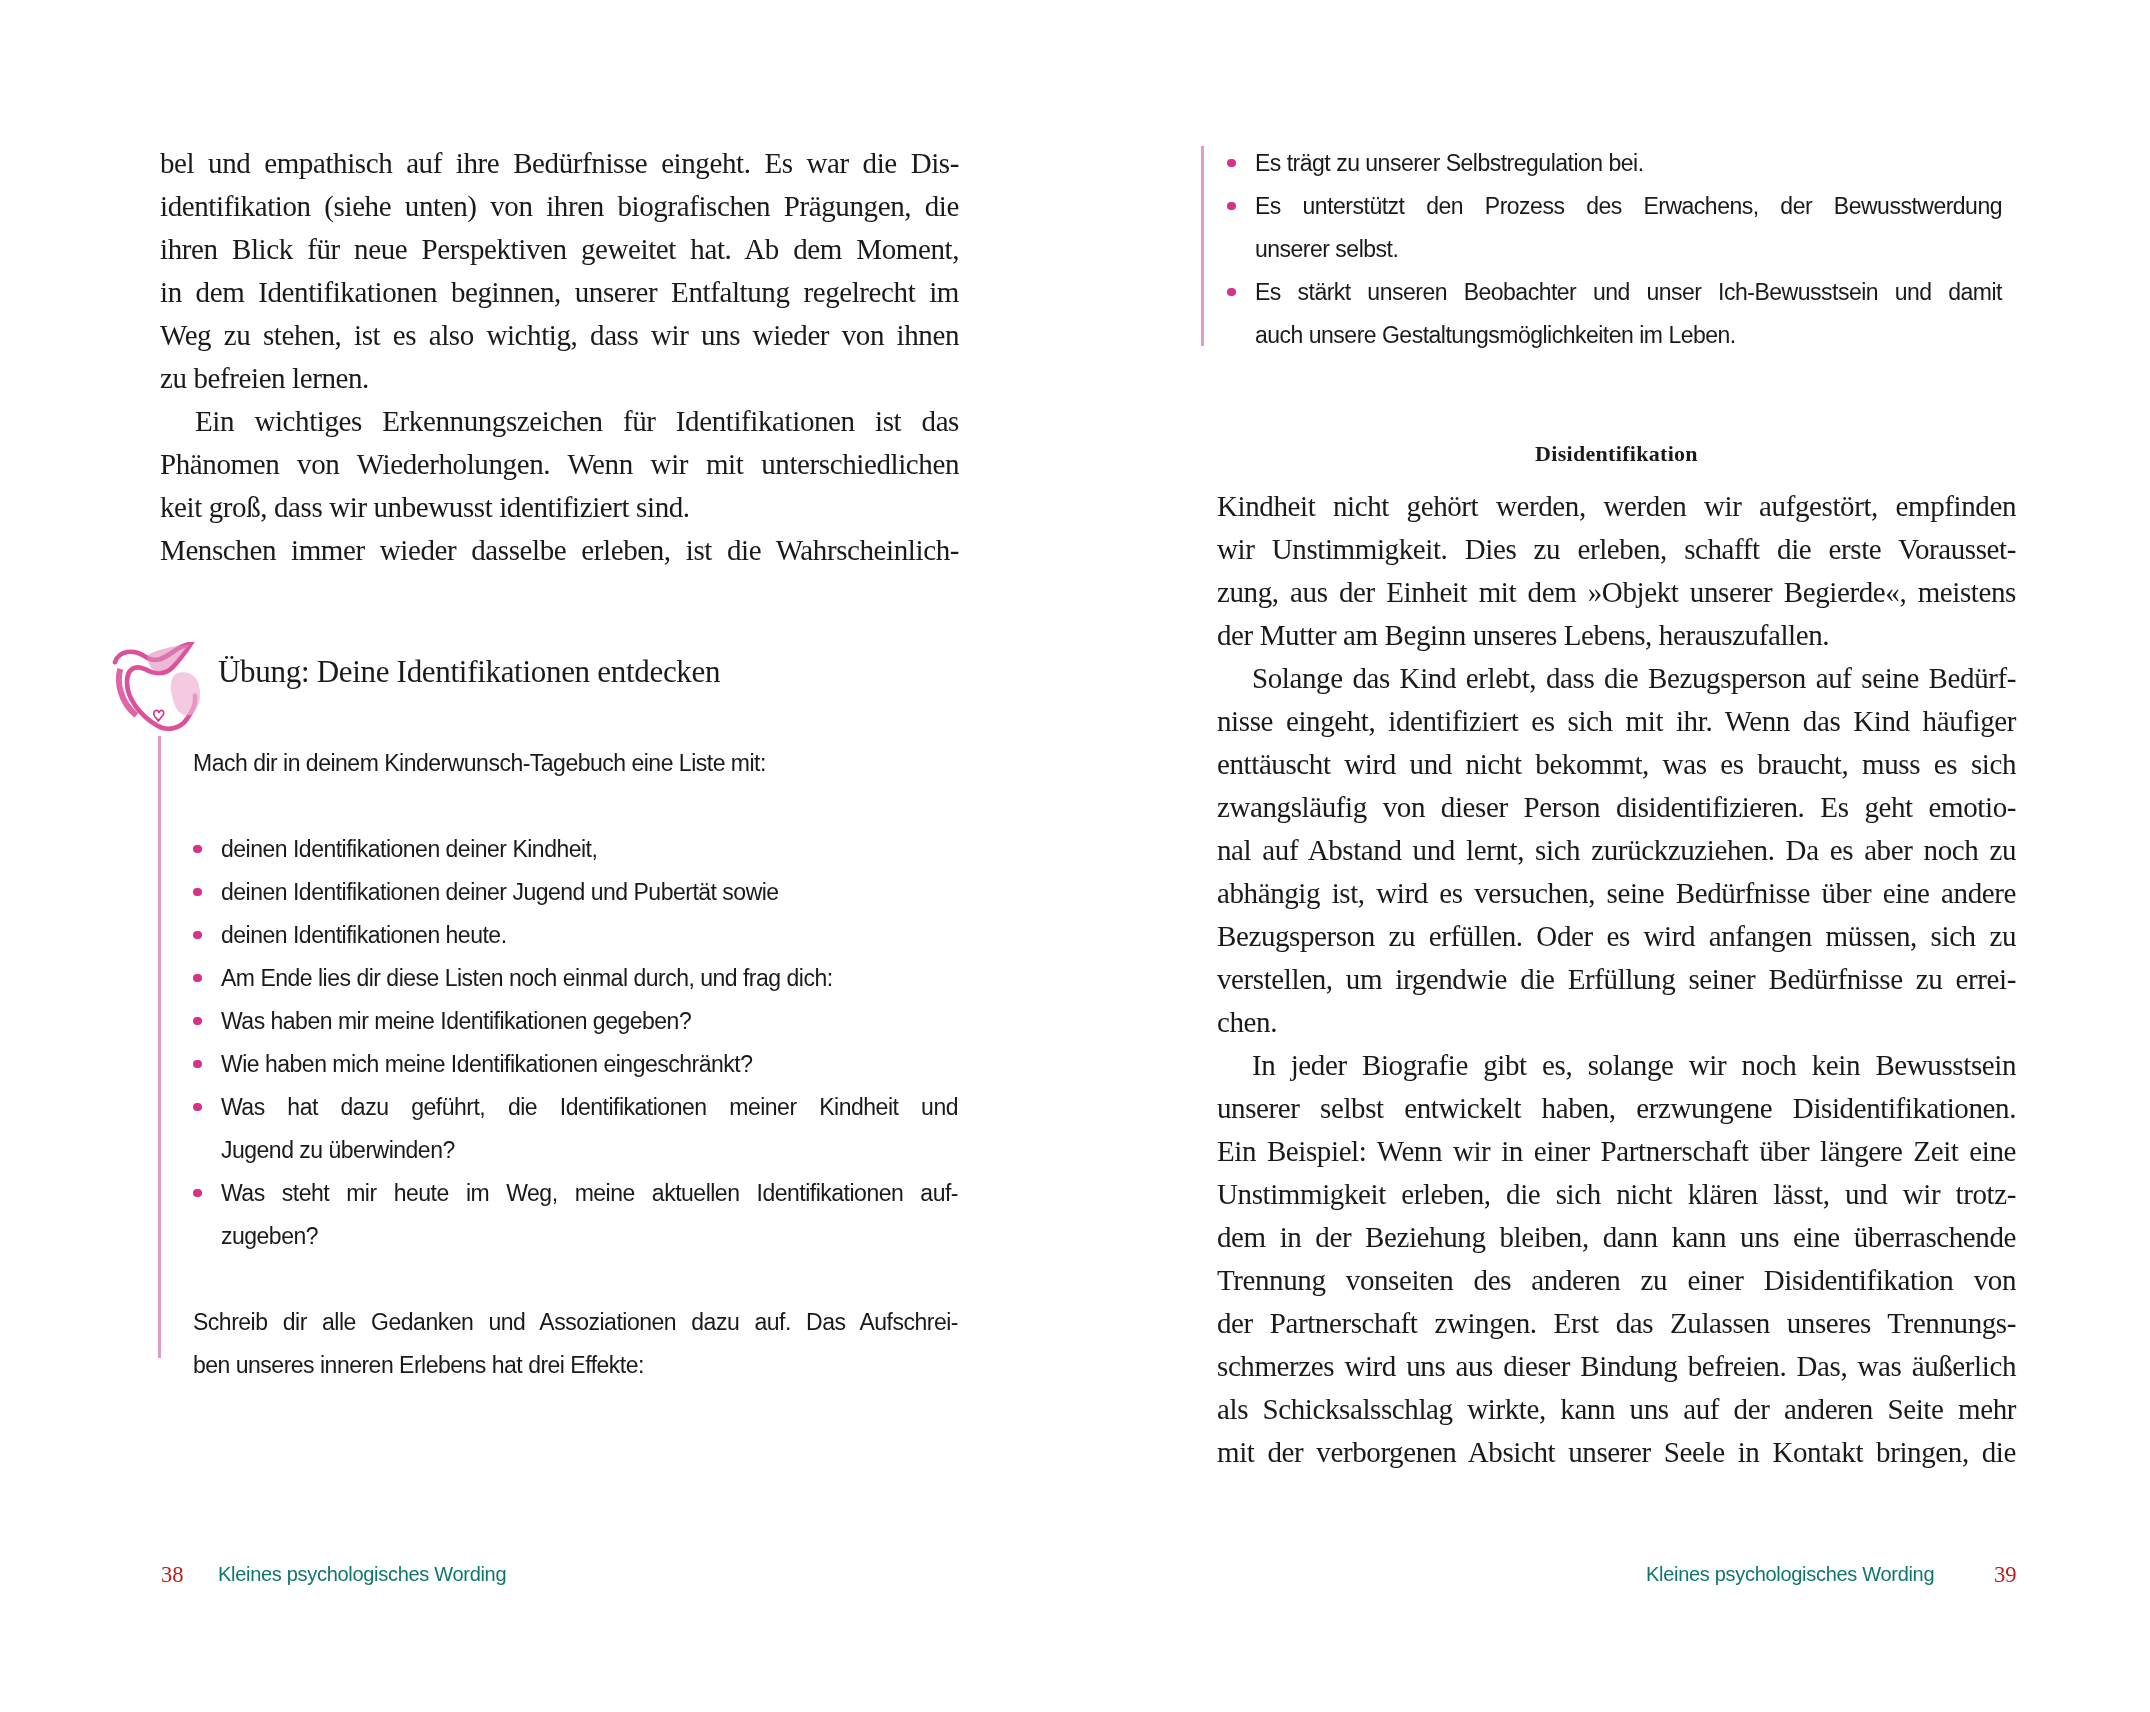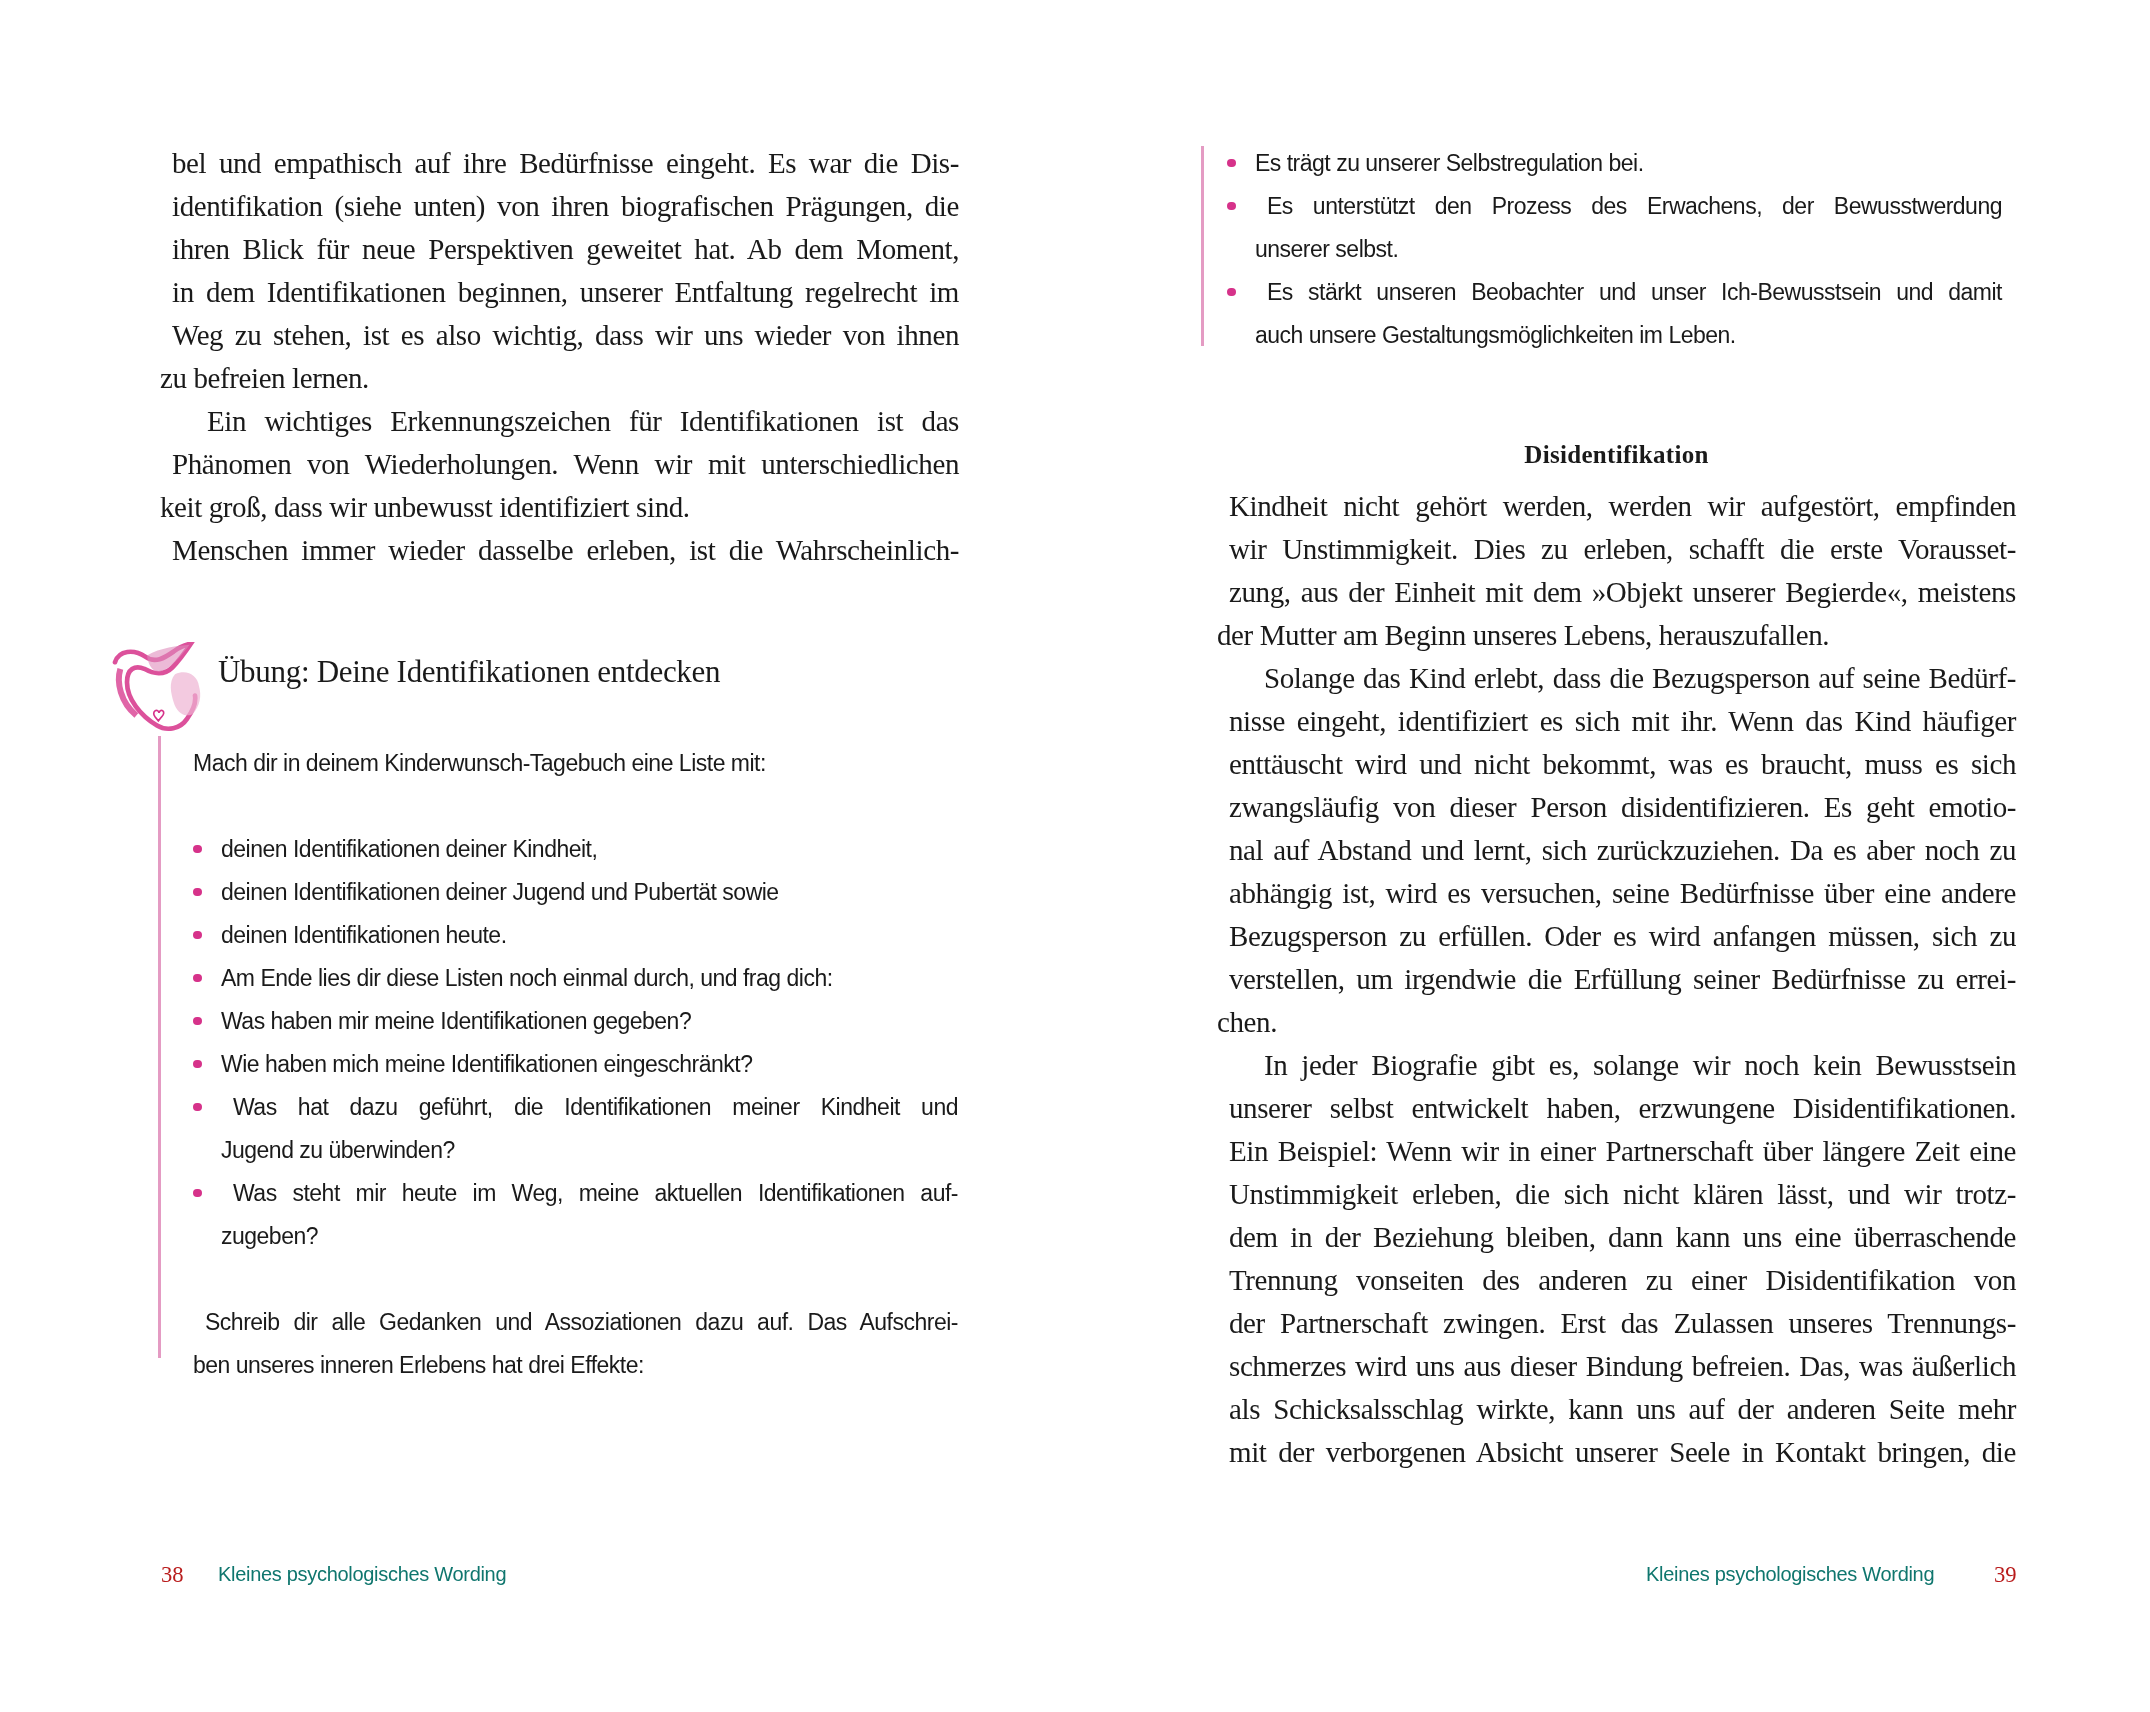--- a/index.html
+++ b/index.html
@@ -1,28 +1,28 @@
 <!DOCTYPE html>
 <html style="font-size:10.7px"><head>
 <meta charset="utf-8">
 <style>
   html, body { margin:0; padding:0; background:#ffffff; }
   body { width:2151px; height:1713px; position:relative; overflow:hidden; color:#1a1a1a; }
   .page { position:absolute; top:0; height:1713px; }
   .serif { font-family:"Liberation Serif","DejaVu Serif",serif; font-size:29px; line-height:43px; letter-spacing:-0.4px; }
   .sans { font-family:"Liberation Sans","DejaVu Sans",sans-serif; font-size:23px; line-height:43px; letter-spacing:-0.5px; font-weight:300; }
   .line { display:block; white-space:nowrap; }
-  .just { text-align:justify; text-align-last:justify;margin-left:12px; }
+  .just { text-align:justify; text-align-last:justify; }
   .indent { padding-left:35px; }
   .block { position:absolute; }
   .pinkbar { position:absolute; width:3.3px; background:#e49bc3; }
   .bullet-row { position:relative; padding-left:28px; }
   .bullet { position:absolute; left:0; top:16.6px; width:8.7px; height:8.7px; border-radius:50%; background:#d6328a; }
   .ex-title { font-family:Liberation Serif, serif; font-size:31px; letter-spacing:-0.3px; color:#1a1a1a; white-space:nowrap; }
-  .section-h { font-family:"Liberation Serif","DejaVu Serif",serif; font-weight:bold; font-size:25px; text-align:center; letter-spacing:0.3px; }
+  .section-h { font-family:"Liberation Serif","DejaVu Serif",serif; font-weight:bold; font-size:22px; text-align:center; letter-spacing:0.3px; }
   .footer-num { font-family:"Liberation Serif","DejaVu Serif",serif; font-size:22.6px; color:#b91c1c; position:absolute; }
   .footer-title { font-family:"Liberation Sans","DejaVu Sans",sans-serif; font-size:20px; color:#0f766e; position:absolute; letter-spacing:-0.3px; white-space:nowrap; }
 </style>
 </head>
 <body>
 
 <div class="page" style="left:0; width:1075px;">
 
   <div class="block serif" style="left:160px; top:142px; width:799px;">
     <span class="line just">bel und empathisch auf ihre Bedürfnisse eingeht. Es war die Dis-</span>

